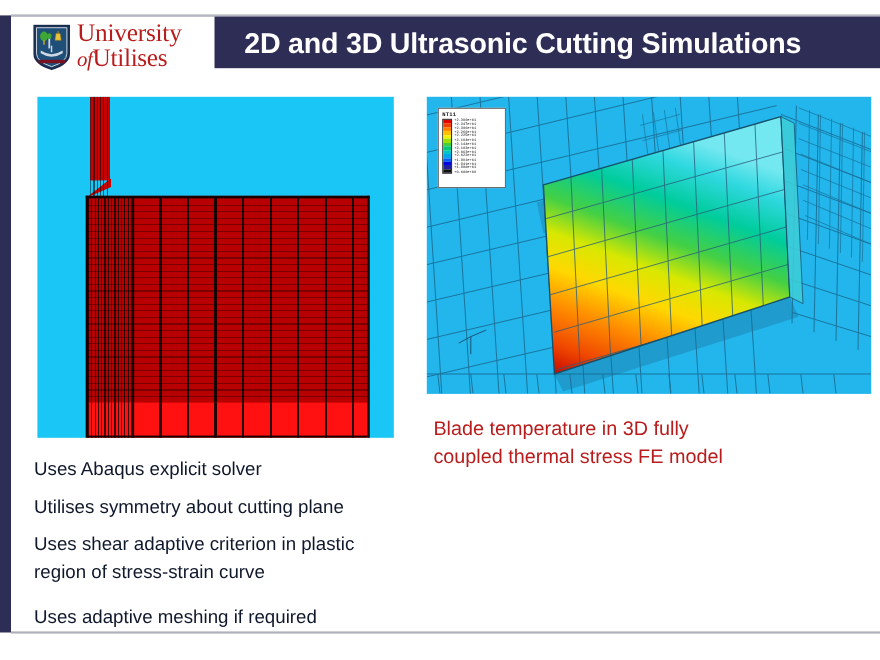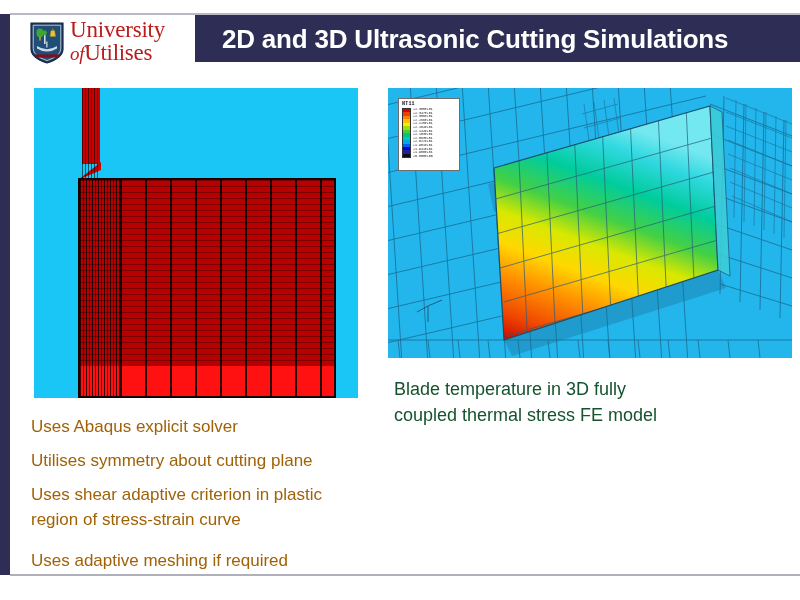--- a/index.html
+++ b/index.html
@@ -149,25 +149,25 @@
     margin-left:2px;display:flex;flex-direction:column;
     justify-content:space-between;
   }
   .legend3d-labels span{
     font-size:3.3px;line-height:3.6px;color:#111;white-space:nowrap;
   }
 
   
   .caption3d{
     position:absolute;left:394px;top:376px;width:330px;
-    color:#14532d;font-size:18px;line-height:26px;
+    color:#b91c1c;font-size:18px;line-height:26px;
   }
   .bullets2d{
     position:absolute;left:31px;top:414px;width:340px;
-    color:#a16207;font-size:17px;line-height:25px;
+    color:#0f172a;font-size:17px;line-height:25px;
   }
   .bullets2d p{margin:0 0 9px 0;}
   .bullets2d p:last-child{margin-bottom:0;margin-top:16px;}
 </style>
 </head>
 <body>
 
 <div id="slide">
 
   <div class="slide-left-strip"></div>

